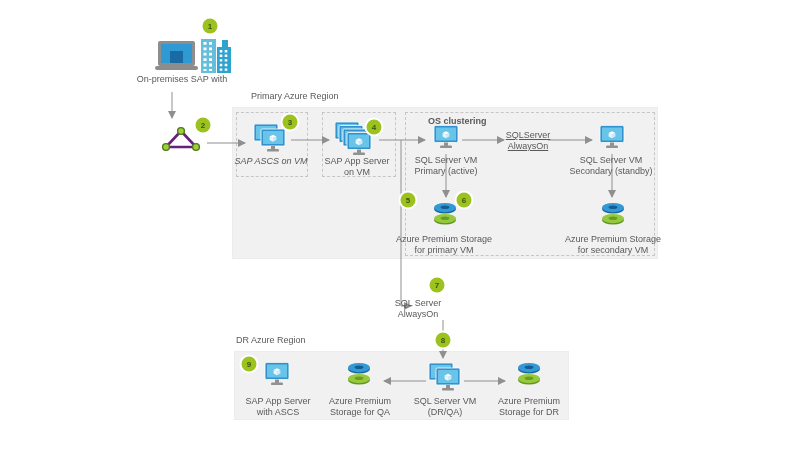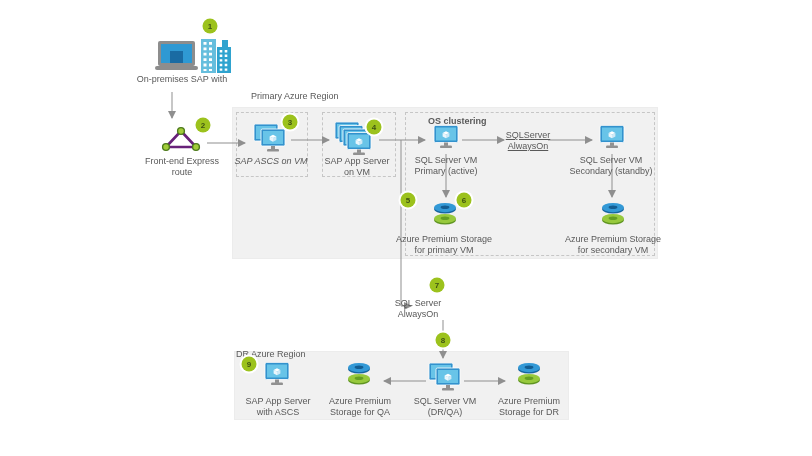--- a/index.html
+++ b/index.html
@@ -170,40 +170,38 @@
     </svg>
   </div>
 
   <div class="icon" style="left:529px;top:375px;">
     <svg width="30" height="26" viewBox="0 0 30 26">
         <use href="#storage" transform="translate(15,5)"></use>
       </svg>
   </div>
 
   <div class="lbl" style="left:182px;top:74px;">On-premises SAP with</div>
-  <div class="lbl" style="left:182px;top:156px;">Front-end Express
-route</div>
   <div class="lbl lbl-left" style="left:235px;top:91px;margin-left:16px;">Primary Azure Region</div>
   <div class="lbl lbl-left" style="left:428px;top:116px;font-weight:bold;">OS clustering</div>
   <div class="lbl" style="left:271px;top:156px;font-style:italic;">SAP ASCS on VM</div>
   <div class="lbl" style="left:357px;top:156px;">SAP App Server
 on VM</div>
   <div class="lbl" style="left:446px;top:155px;">SQL Server VM
 Primary (active)</div>
   <div class="lbl" style="left:528px;top:130px;text-decoration:underline;">SQLServer
 AlwaysOn</div>
   <div class="lbl" style="left:611px;top:155px;">SQL Server VM
 Secondary (standby)</div>
   <div class="lbl" style="left:444px;top:234px;">Azure Premium Storage
 for primary VM</div>
   <div class="lbl" style="left:613px;top:234px;">Azure Premium Storage
 for secondary VM</div>
   <div class="lbl" style="left:418px;top:298px;">SQL Server
 AlwaysOn</div>
-  <div class="lbl lbl-left" style="left:236px;top:349px;">DR Azure Region</div>
+  <div class="lbl lbl-left" style="left:236px;top:335px;">DR Azure Region</div>
   <div class="lbl" style="left:278px;top:396px;">SAP App Server
 with ASCS</div>
   <div class="lbl" style="left:360px;top:396px;">Azure Premium
 Storage for QA</div>
   <div class="lbl" style="left:445px;top:396px;">SQL Server VM
 (DR/QA)</div>
   <div class="lbl" style="left:529px;top:396px;">Azure Premium
 Storage for DR</div>
 
   <div class="badge" style="left:210px;top:26px;">1</div>

